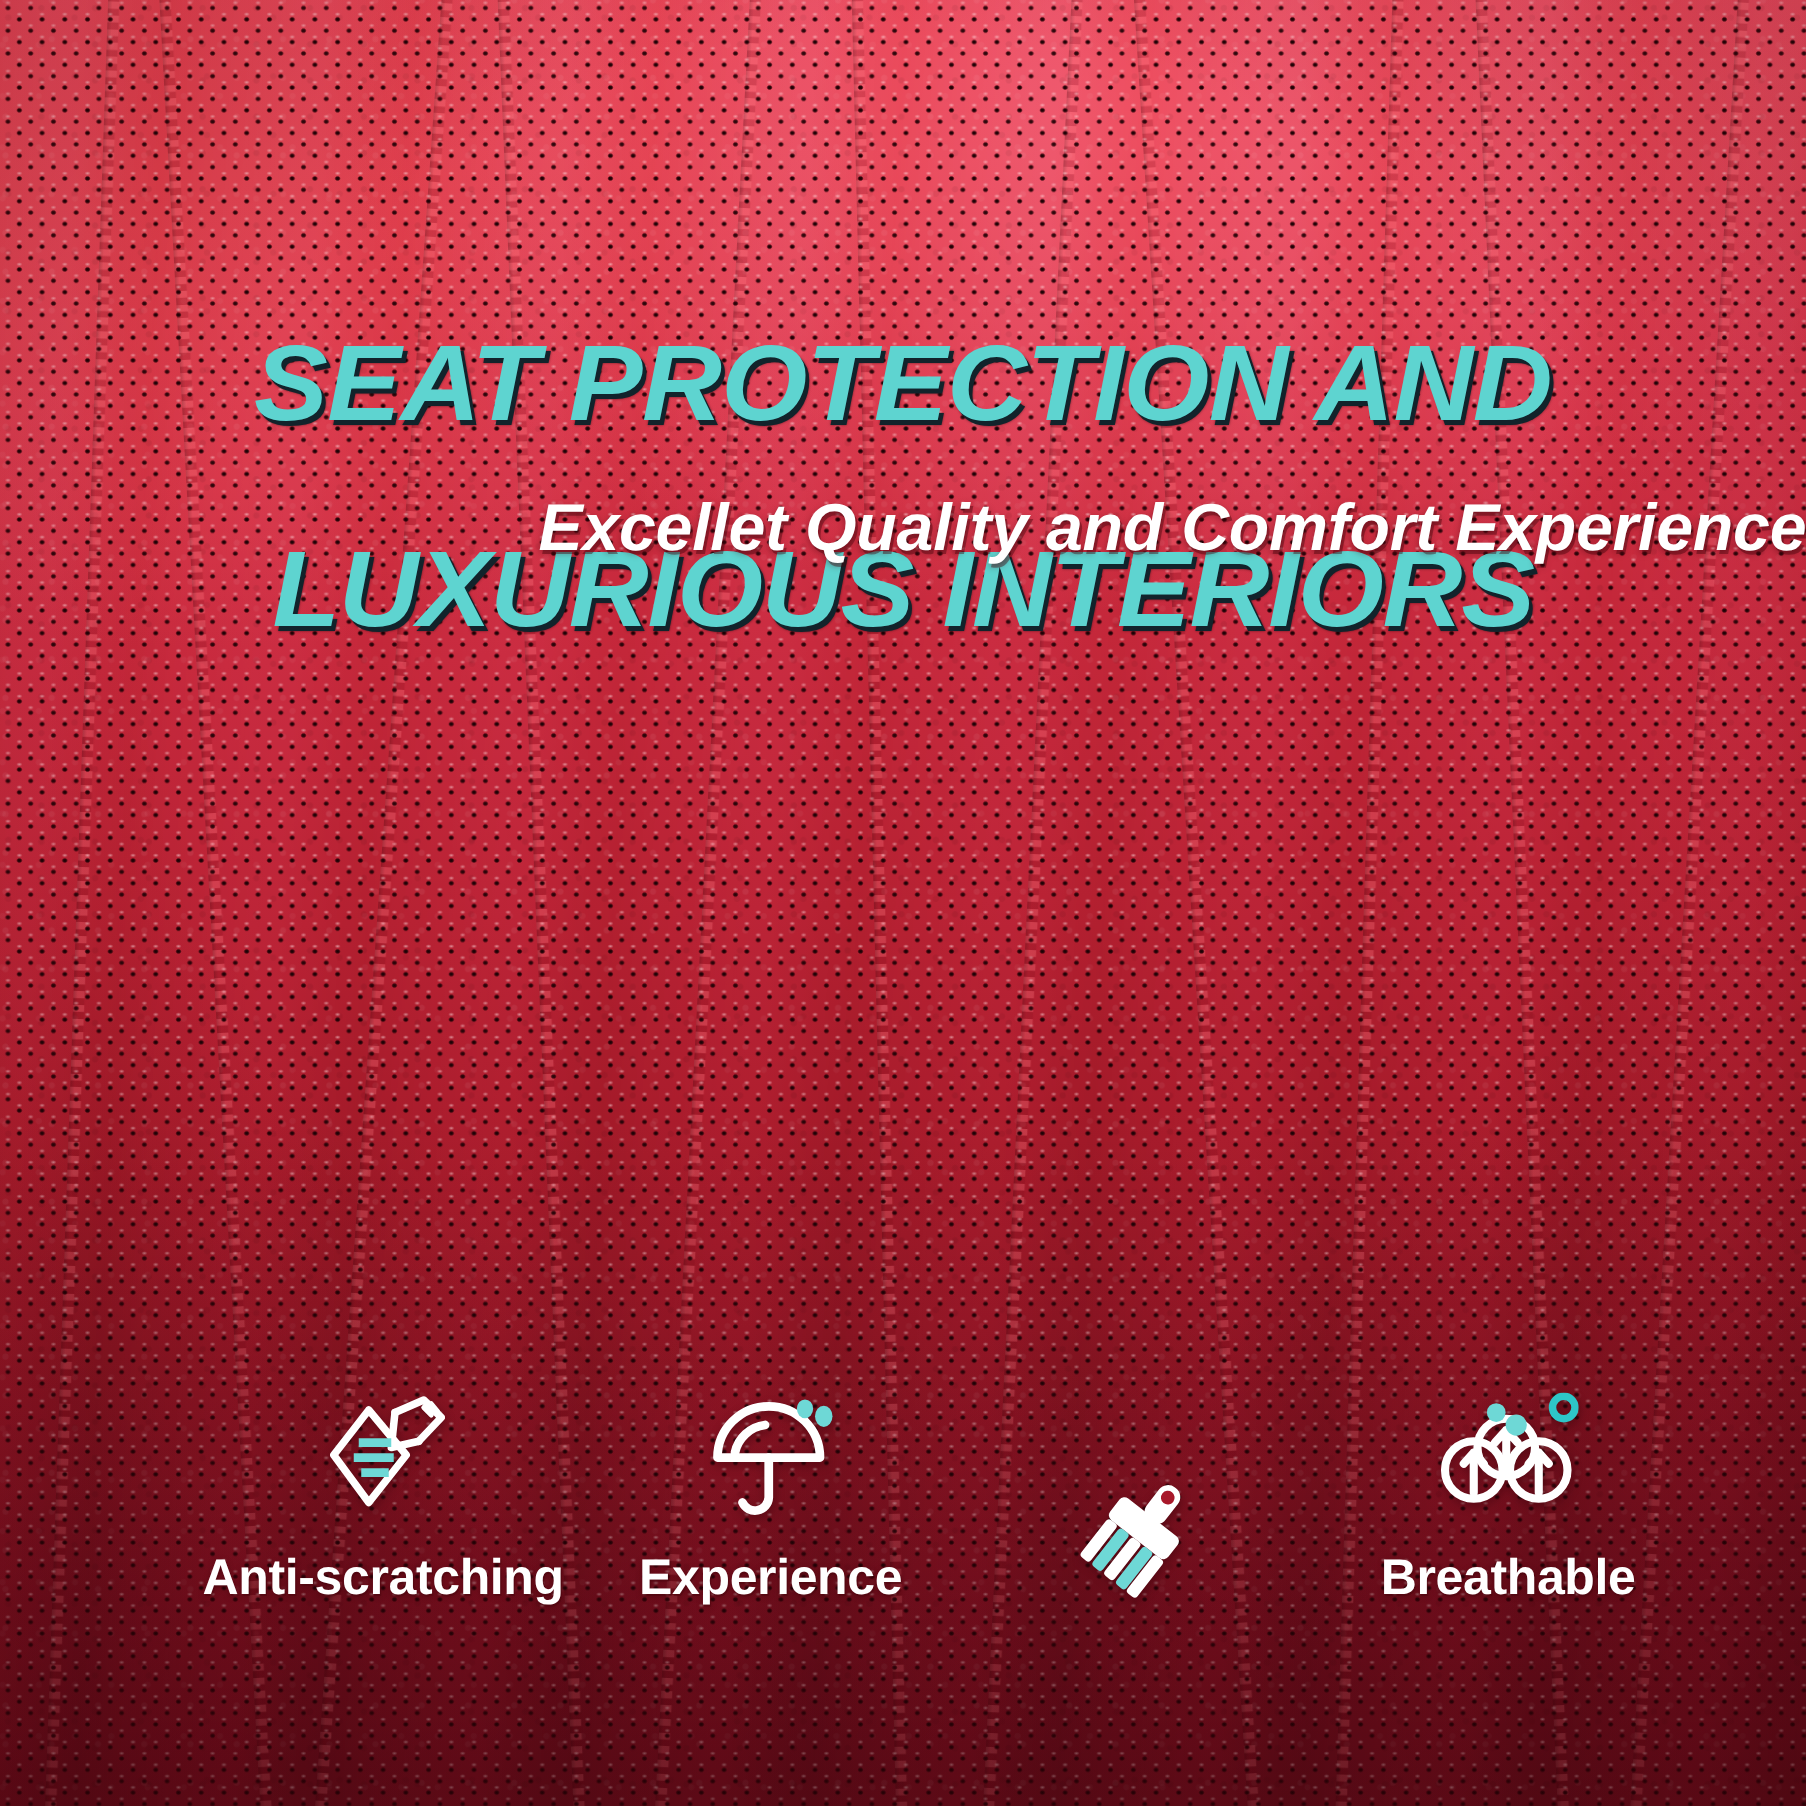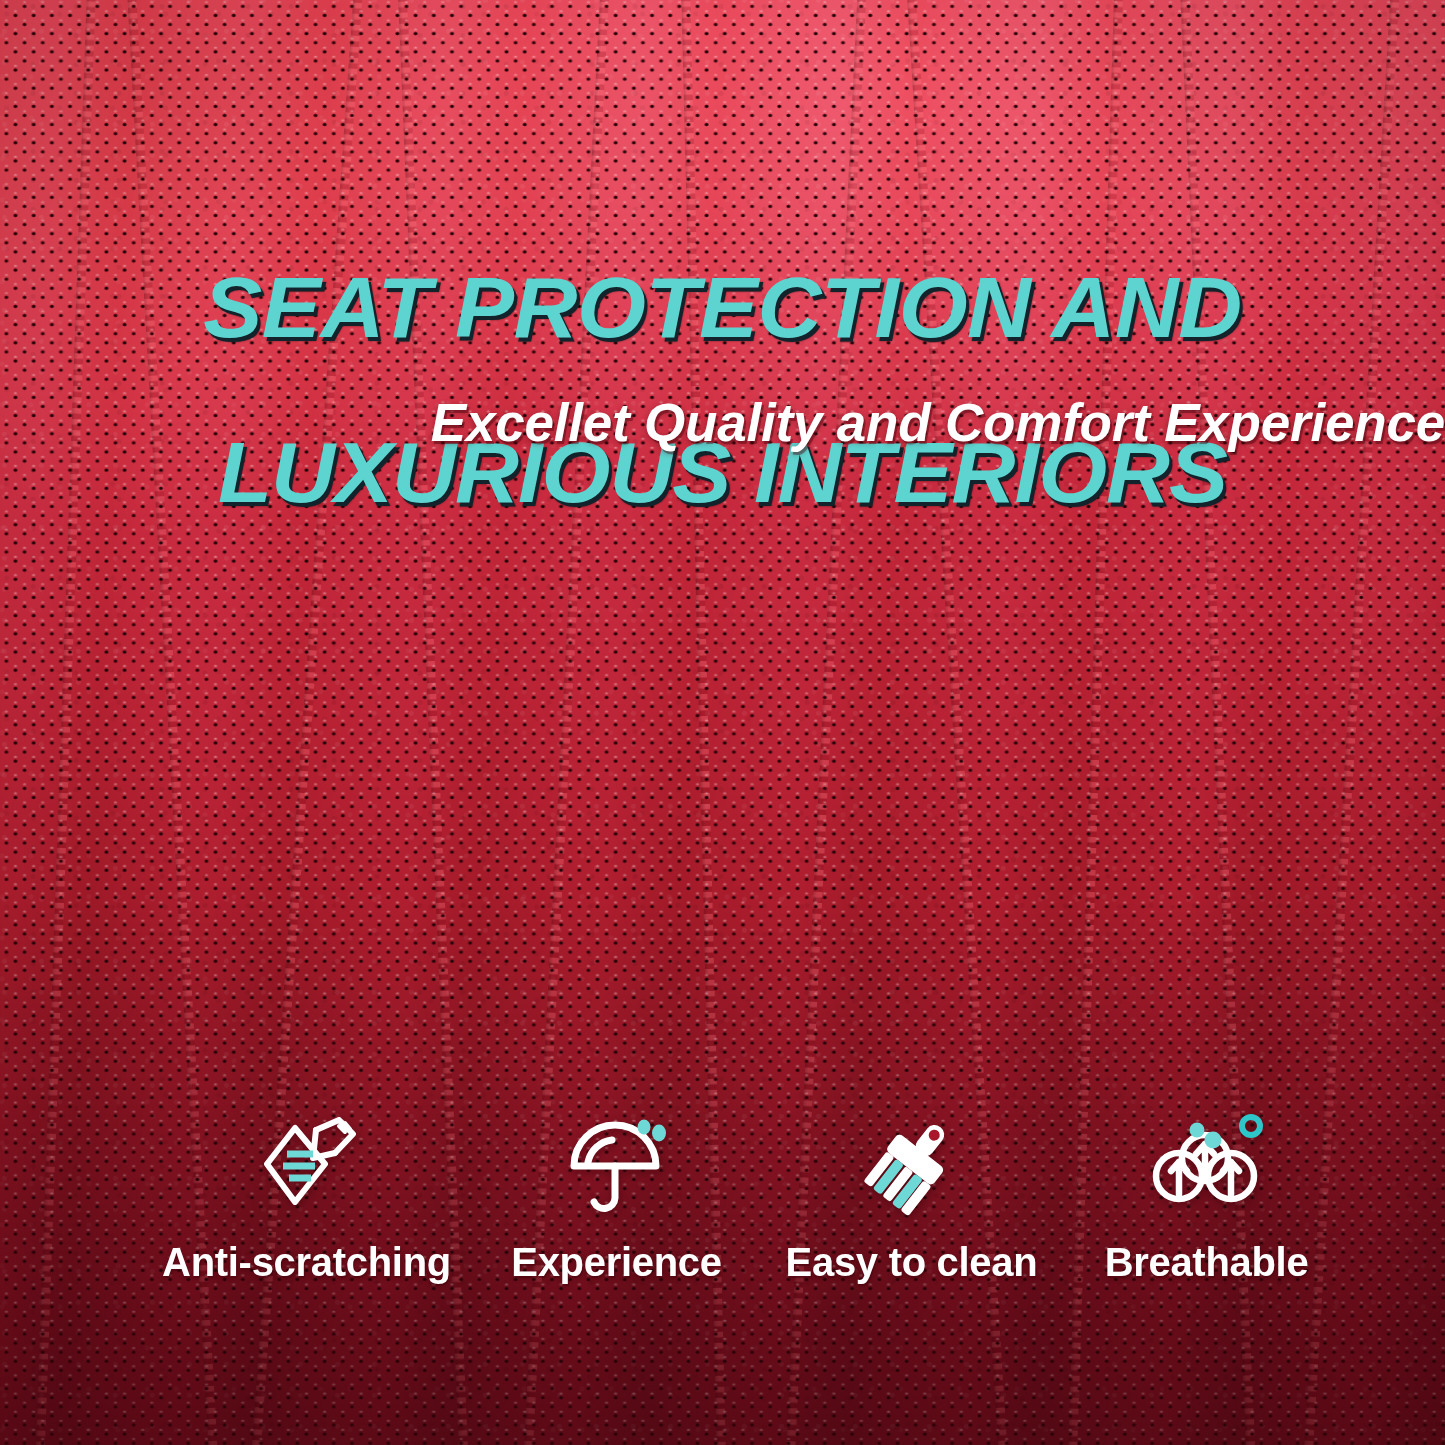--- a/index.html
+++ b/index.html
@@ -251,21 +251,20 @@
               <circle cx="51.5" cy="14" r="5.5" fill="#a8182a"></circle>
               <rect x="22" y="34" width="59" height="22" rx="5" fill="#ffffff"></rect>
               <rect x="24" y="56" width="10" height="38" rx="3" fill="#ffffff"></rect>
               <rect x="36" y="56" width="10" height="38" rx="3" fill="#6ed8d6"></rect>
               <rect x="48" y="56" width="10" height="38" rx="3" fill="#ffffff"></rect>
               <rect x="60" y="56" width="10" height="38" rx="3" fill="#6ed8d6"></rect>
               <rect x="71" y="56" width="10" height="38" rx="3" fill="#ffffff"></rect>
             </g>
           </svg>
         </div>
-        <div class="feature-label">Easy to clean</div>
       </div>
 
       <div class="feature f4">
         <div class="icon-wrap">
           <svg width="112" height="104" viewBox="0 0 112 104">
             <g fill="none" stroke="#ffffff" stroke-width="6.5" stroke-linecap="round" stroke-linejoin="round">
               <circle cx="28" cy="62" r="23"></circle>
               <circle cx="54" cy="44" r="23"></circle>
               <circle cx="80" cy="62" r="23"></circle>
               <path d="M28 80 L28 48 M20 57 L28 48 L36 57"></path>

